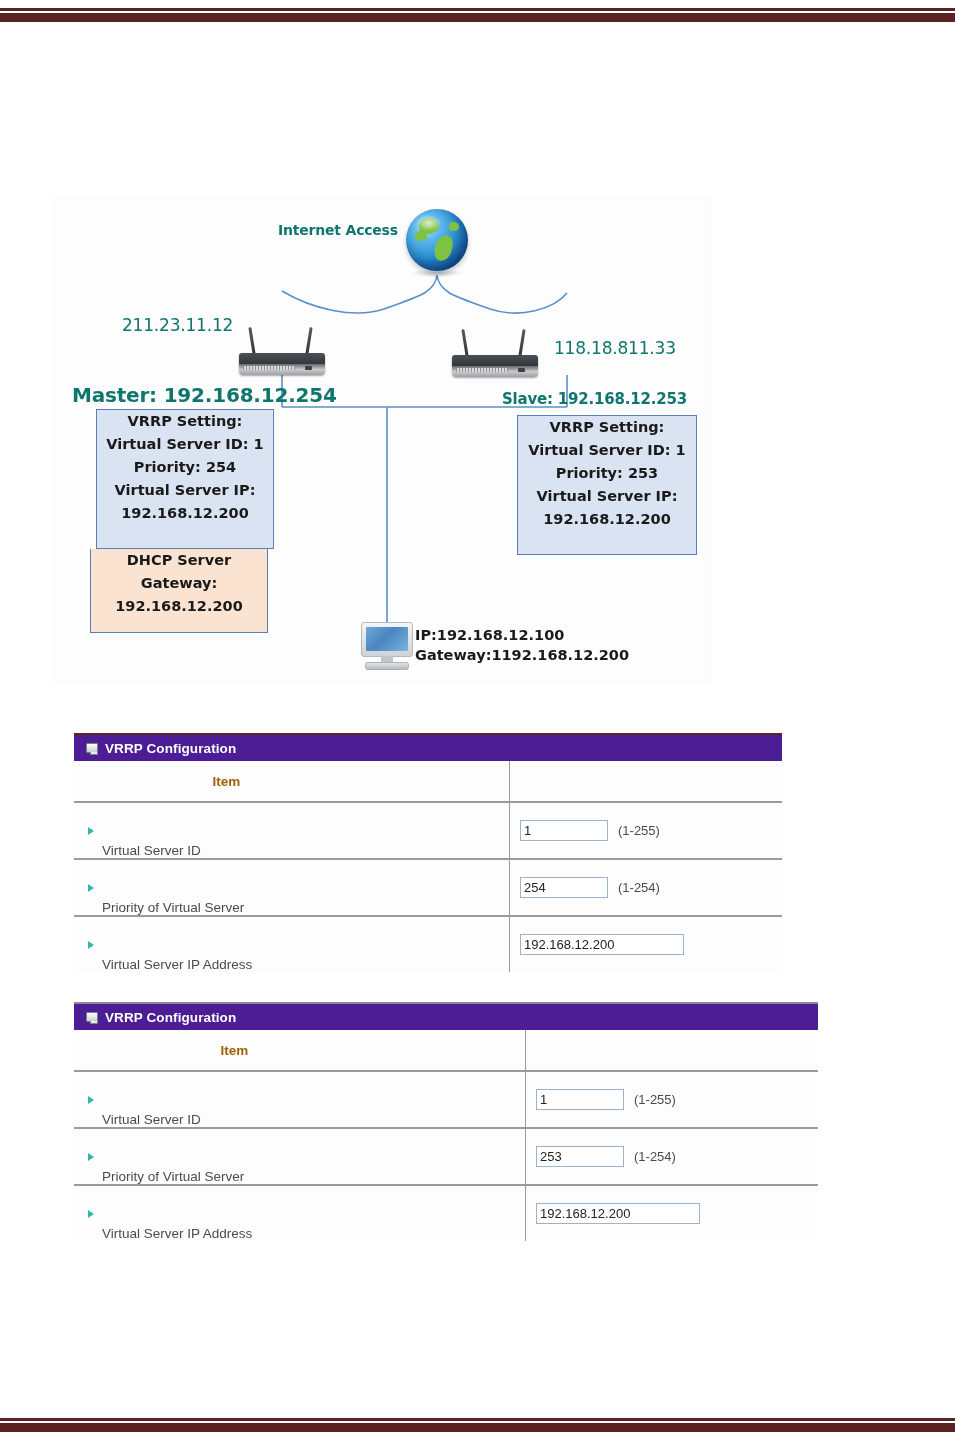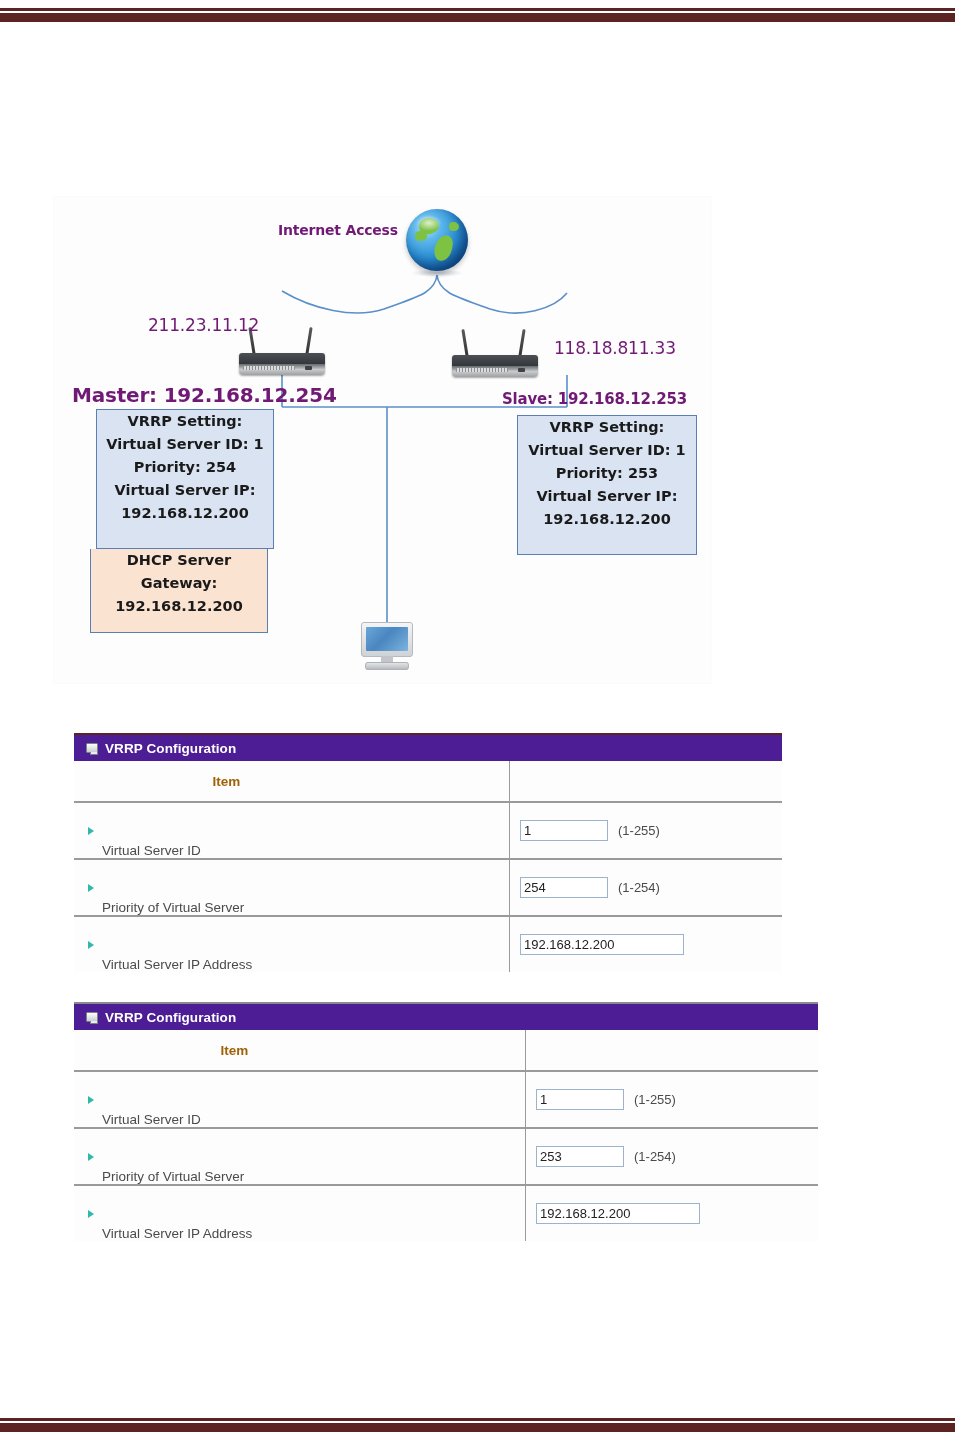--- a/index.html
+++ b/index.html
@@ -35,29 +35,29 @@
     width: 659px;
     height: 488px;
     background: #fdfdfd;
     border: 1px solid #fbfbfb;
     box-sizing: border-box;
   }
   .diagram svg { position: absolute; left: 0; top: 0; }
 
   .dlabel {
     position: absolute;
-    color: #701a75;
+    color: #0f766e;
     font-family: "DejaVu Sans", sans-serif;
     font-size: 14.5px;
     font-weight: 600;
     white-space: nowrap;
     letter-spacing: -0.2px;
   }
   .lbl-internet { left: 224px; top: 25px; font-size: 14px; }
-  .lbl-wan-left { left: 94px; top: 118px; font-size: 17px; font-weight: 500; }
+  .lbl-wan-left { left: 68px; top: 118px; font-size: 17px; font-weight: 500; }
   .lbl-wan-right{ left: 500px; top: 141px; font-size: 17px; font-weight: 500; }
   .lbl-master   { left: 18px; top: 186px; font-size: 20px; }
   .lbl-slave    { left: 448px; top: 193px; font-size: 15px; }
 
   .pc-label {
     position: absolute;
     left: 361px;
     top: 428px;
     font-family: "DejaVu Sans", sans-serif;
     font-size: 14.5px;
@@ -351,20 +351,24 @@
     <div>Priority: 253</div>
     <div>Virtual Server IP:</div>
     <div>192.168.12.200</div>
   </div>
 
   <div class="pc">
     <div class="screen"></div>
     <div class="neck"></div>
     <div class="base"></div>
   </div>
+  <div class="pc-label">
+    <div>IP:192.168.12.100</div>
+    <div>Gateway:1192.168.12.200</div>
+  </div>
 </div>
 
 <div class="cfgtable cfg1">
   <div class="cfg-head">
     <span class="cfg-head-icon"></span>
     <span class="cfg-head-title">VRRP Configuration</span>
   </div>
 
   <div class="cfg-row itemhead">
     <div class="cfg-c1">

